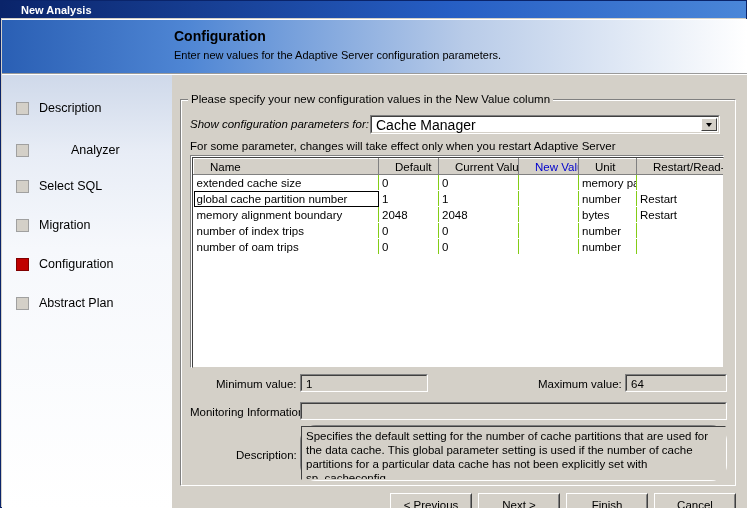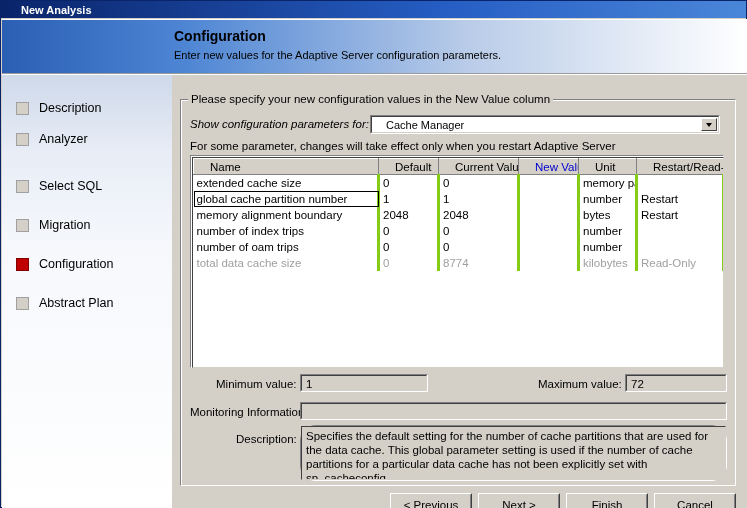--- a/index.html
+++ b/index.html
@@ -169,22 +169,22 @@
     left: 0; top: 0;
     right: 0; bottom: 0;
     border: 1px solid #404040;
     border-right-color: #d4d0c8;
     border-bottom-color: #d4d0c8;
     box-sizing: border-box;
     display: flex;
     align-items: center;
   }
   .combo-text {
-    padding-left: 14px;
-    font-size: 11px;
+    padding-left: 4px;
+    font-size: 14px;
     color: #000000;
     text-align: right;
   }
   .combo-btn {
     position: absolute;
     right: 2px;
     top: 2px;
     width: 16px;
     height: 13px;
     background: #d4d0c8;
@@ -245,21 +245,21 @@
     color: #000000;
     box-sizing: border-box;
     white-space: nowrap;
     overflow: hidden;
   }
   table.gtable th.newval {
     color: #0000cc;
     margin-top: 24px;
   }
   table.gtable td {
-    border-right: 3px solid #84cc16;
+    border-right: 1px solid #84cc16;
     border-bottom: 1px solid #ffffff;
     padding: 1px 3px;
     height: 16px;
     color: #000000;
     box-sizing: border-box;
     white-space: nowrap;
     overflow: hidden;
   }
   table.gtable tr.readonly td {
     color: #a0a0a0;
@@ -345,21 +345,21 @@
       <div class="btitle">Configuration</div>
       <div class="bsub">Enter new values for the Adaptive Server configuration parameters.</div>
     </div>
     <div class="banner-rule"></div>
 
     <div class="leftnav">
       <div class="nav-item" style="top:25px;">
         <span class="nav-box"></span>
         <span class="nav-label">Description</span>
       </div>
-      <div class="nav-item" style="top:56px;">
+      <div class="nav-item" style="top:67px;gap:32px;">
         <span class="nav-box"></span>
         <span class="nav-label">Analyzer</span>
       </div>
       <div class="nav-item" style="top:103px;">
         <span class="nav-box"></span>
         <span class="nav-label">Select SQL</span>
       </div>
       <div class="nav-item" style="top:142px;">
         <span class="nav-box"></span>
         <span class="nav-label">Migration</span>
@@ -447,49 +447,41 @@
                 <td></td>
               </tr>
               <tr>
                 <td>number of oam trips</td>
                 <td>0</td>
                 <td>0</td>
                 <td></td>
                 <td>number</td>
                 <td></td>
               </tr>
-              <tr class="readonly">
-                <td>total data cache size</td>
-                <td>0</td>
-                <td>8774</td>
-                <td></td>
-                <td>kilobytes</td>
-                <td>Read-Only</td>
-              </tr>
             </tbody>
           </table>
         </div>
       </div>
 
       <div class="row-label" style="left:36px; top:285px;">Minimum value:</div>
       <div class="fld" style="left:120px; top:281px; width:128px; height:18px;">
         <div class="fld-inner">1</div>
       </div>
 
       <div class="row-label" style="left:358px; top:285px;">Maximum value:</div>
       <div class="fld" style="left:445px; top:281px; width:102px; height:18px;">
-        <div class="fld-inner">72</div>
+        <div class="fld-inner">64</div>
       </div>
 
       <div class="row-label" style="left:10px; top:313px;">Monitoring Information:</div>
       <div class="fld" style="left:120px; top:309px; width:427px; height:18px;">
         <div class="fld-inner"></div>
       </div>
 
-      <div class="row-label" style="left:56px; top:340px;">Description:</div>
+      <div class="row-label" style="left:56px; top:356px;">Description:</div>
       <div class="fld" style="left:120px; top:332px; width:427px; height:56px;border-radius:16px;">
         <div class="fld-inner multiline">Specifies the default setting for the number of cache partitions that are used for the data cache. This global parameter setting is used if the number of cache partitions for a particular data cache has not been explicitly set with sp_cacheconfig.</div>
       </div>
     </div>
 
     <div class="btnrow">
       <div class="btn" style="left:388px;">
         <span class="inner">&lt; Previous</span>
       </div>
       <div class="btn" style="left:476px;">

